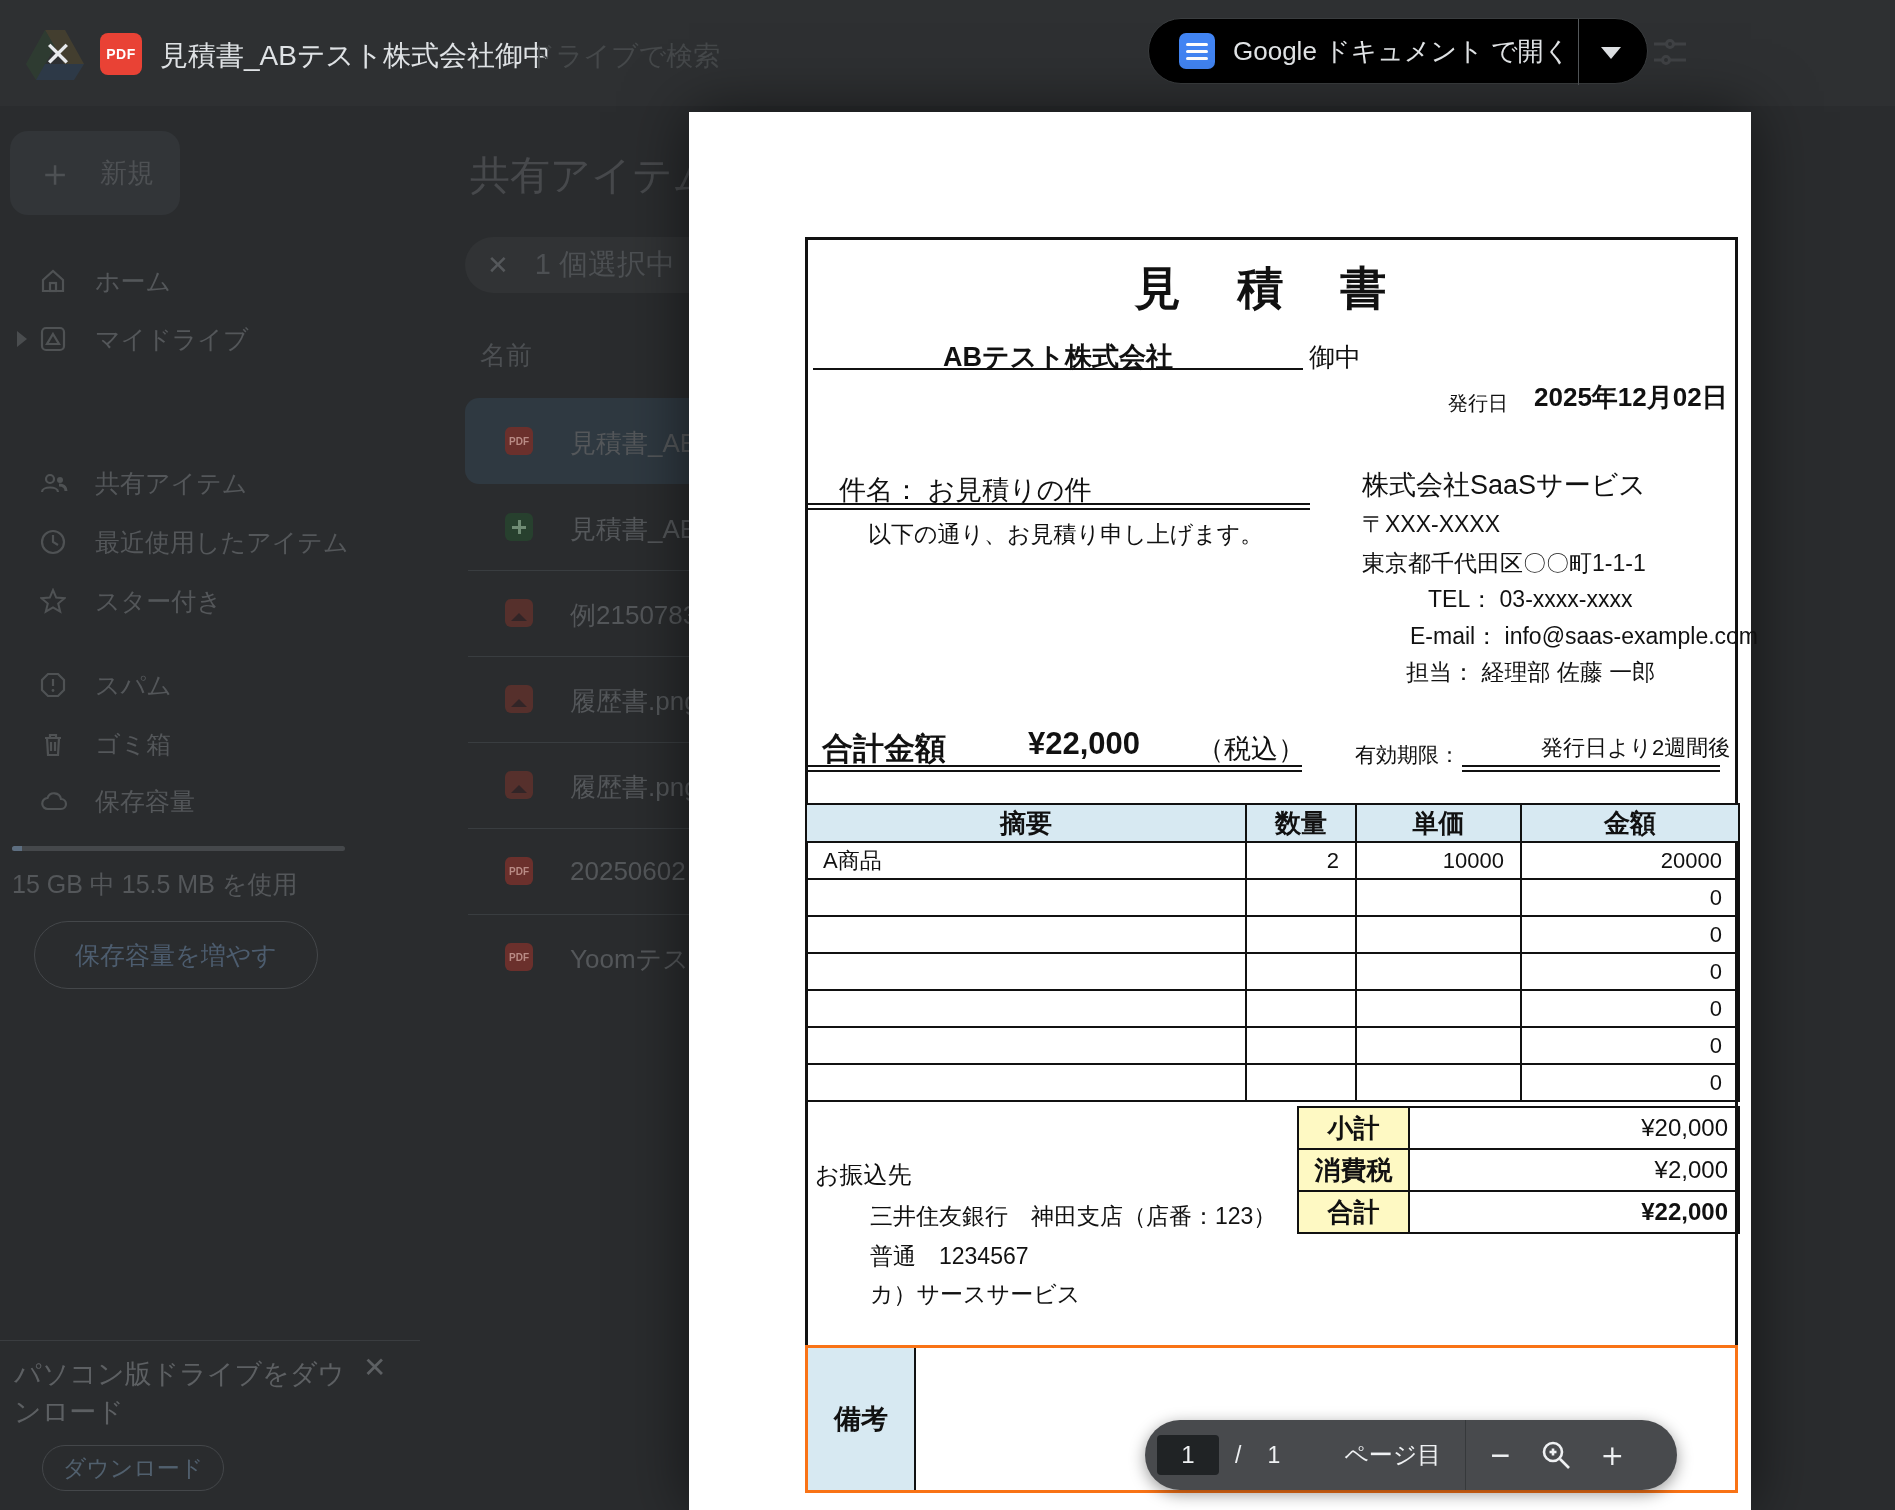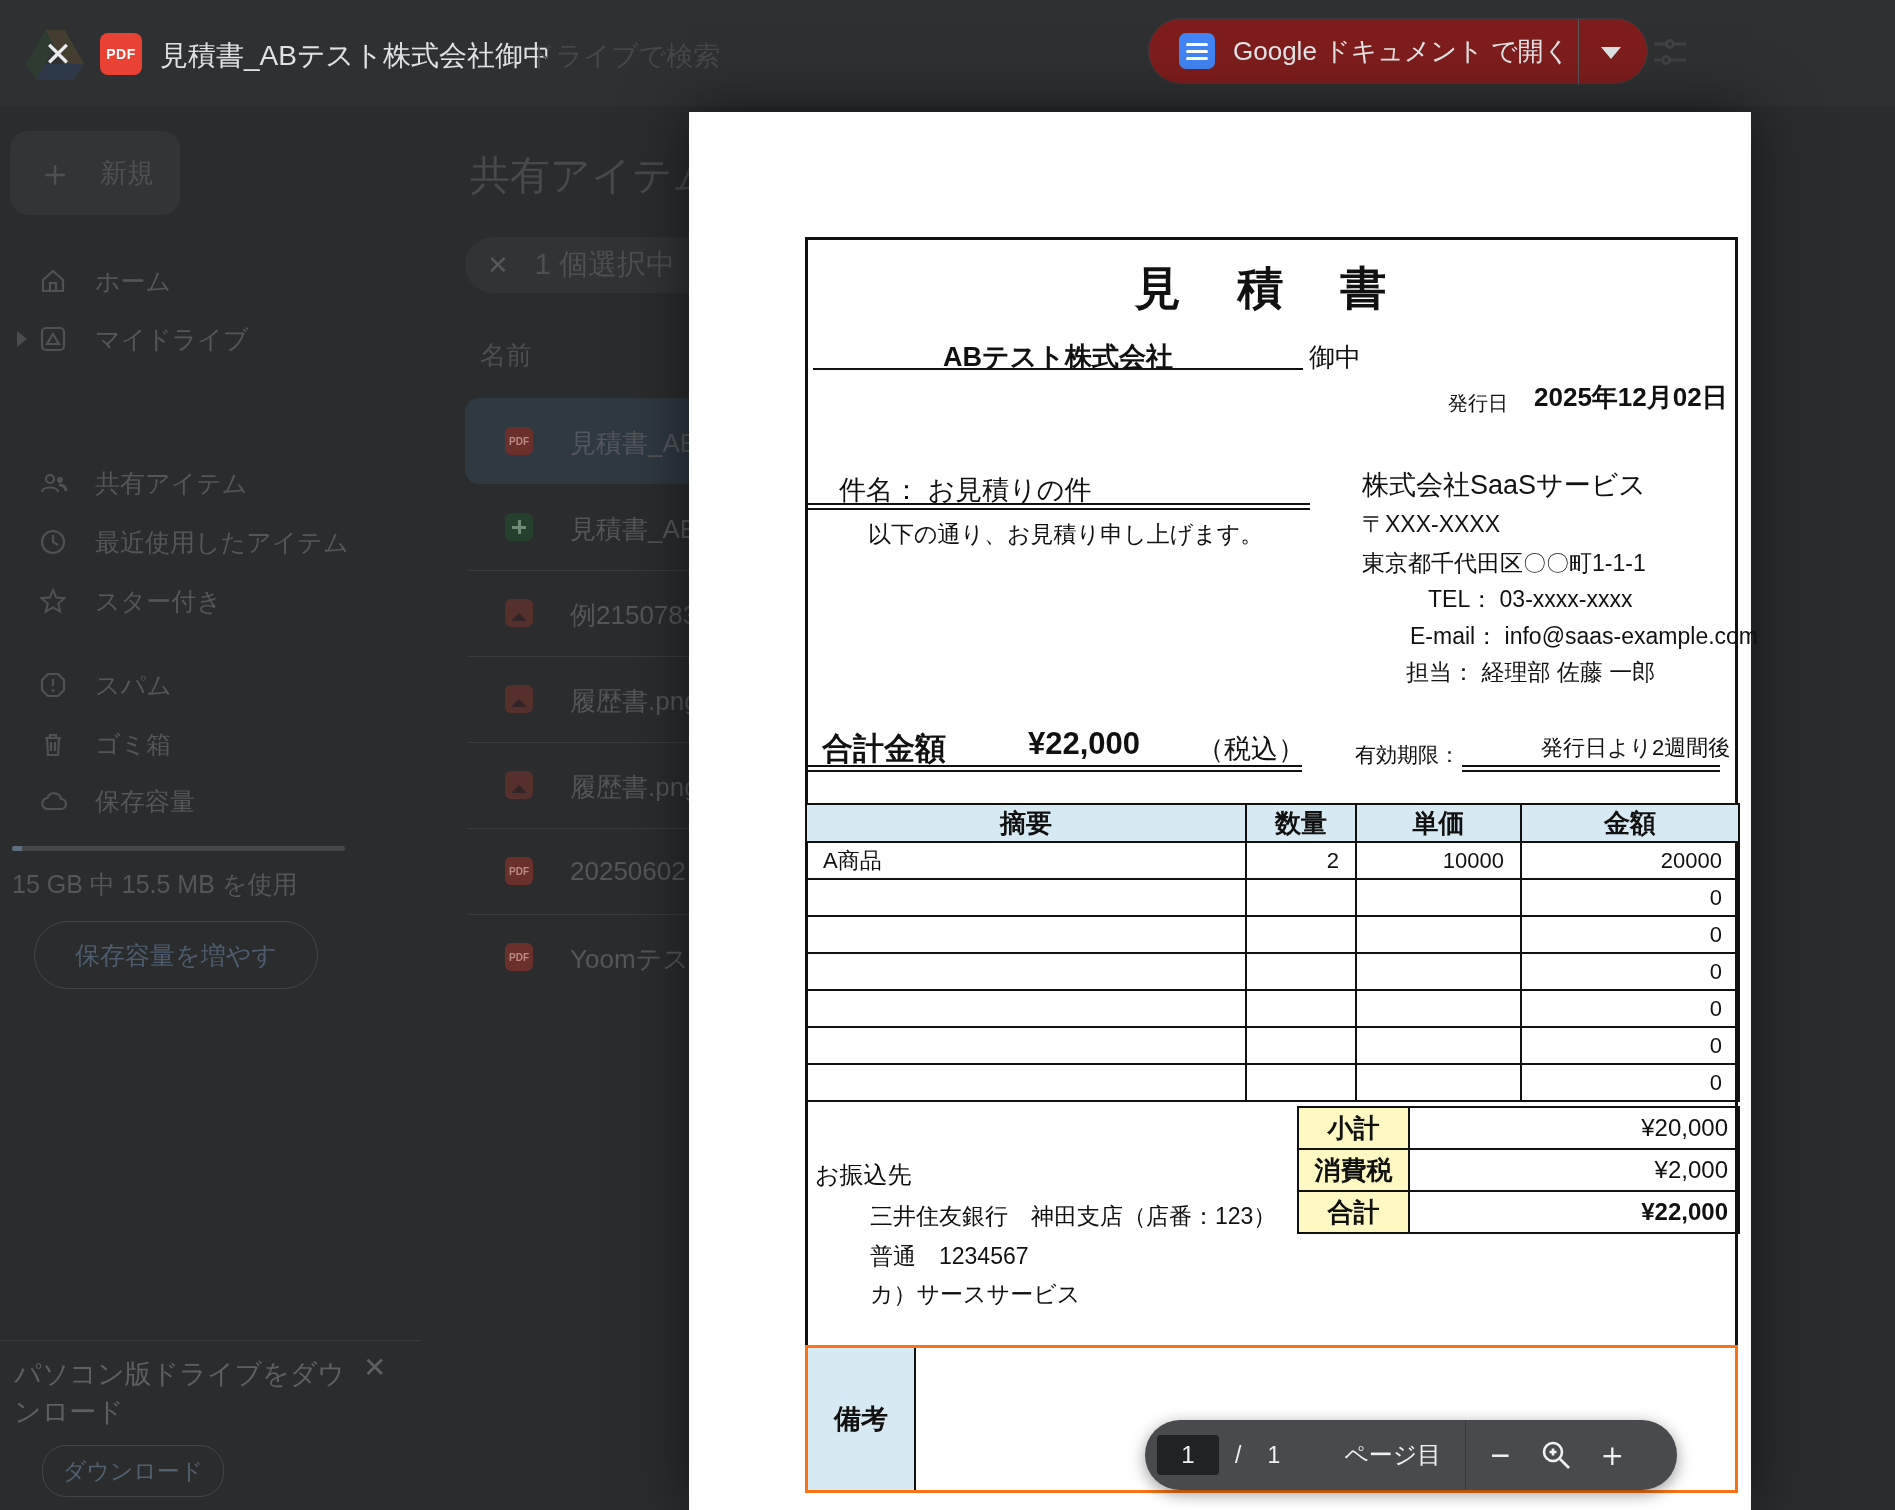--- a/index.html
+++ b/index.html
@@ -14,21 +14,21 @@
 
   
   #topbar{ left:0; top:0; width:1895px; height:106px; background:#2e3032; }
   .drive-tri{ opacity:.35; }
   #close-x{ left:38px; top:34px; width:40px; height:40px; color:#e8eaed; font-size:34px;
     line-height:40px; text-align:center; cursor:pointer; }
   #pdf-chip{ left:100px; top:33px; width:42px; height:42px; background:#e94235; border-radius:8px;
     color:#fff; font-weight:bold; font-size:14px; display:flex; align-items:center; justify-content:center; letter-spacing:.5px;}
   #preview-title{ left:160px; top:37px; font-size:28px; color:#dfe2e5; white-space:nowrap; }
   #bg-search-hint{ left:528px; top:38px; font-size:27px; color:#45484a; white-space:nowrap; }
-  #open-btn{ left:1148px; top:18px; width:500px; height:66px; background:#7f1d1d; border:1px solid #3a3d3f;
+  #open-btn{ left:1148px; top:18px; width:500px; height:66px; background:#000000; border:1px solid #3a3d3f;
     border-radius:33px; display:flex; align-items:center; cursor:pointer; }
   #docs-ic{ margin-left:30px; width:36px; height:36px; background:#4285f4; border-radius:7px;
     display:flex; flex-direction:column; justify-content:center; gap:4px; padding:0 7px; }
   #docs-ic i{ display:block; height:3px; background:#fff; border-radius:2px; }
   #open-label{ margin-left:18px; font-size:26px; color:#e3e6e8; white-space:nowrap; }
   #open-divider{ position:absolute; left:429px; top:0; width:1px; height:66px; background:#55595c; }
   #open-caret{ position:absolute; left:452px; top:28px; width:0; height:0;
     border-left:10px solid transparent; border-right:10px solid transparent; border-top:12px solid #dfe2e5; }
   #sliders-ic{ left:1650px; top:32px; opacity:.45; }
   #new-btn{ left:10px; top:131px; width:170px; height:84px; background:#323538; border-radius:18px;
@@ -43,21 +43,21 @@
   #storage-bar{ left:12px; top:846px; width:333px; height:5px; border-radius:3px; background:#45484b; overflow:hidden;}
   #storage-bar i{ display:block; width:10px; height:5px; background:#5d6e80; }
   #storage-text{ left:12px; top:868px; font-size:25px; color:#54575a; white-space:nowrap;}
   #storage-btn{ left:34px; top:921px; width:284px; height:68px; border:1px solid #44474a; border-radius:34px;
     color:#4d5d6f; font-size:25px; display:flex; align-items:center; justify-content:center; cursor:pointer; }
 
   
   #toast{ left:0; top:1340px; width:420px; height:170px; border-top:1px solid #3a3d40; }
   #toast-msg{ position:absolute; left:14px; top:14px; font-size:27px; line-height:38px; color:#5d6063; }
   #toast-x{ position:absolute; left:363px; top:10px; font-size:28px; color:#5d6063; cursor:pointer; }
-  #toast-btn{ position:absolute; left:42px; top:104px; width:182px; height:52px; border:1px solid #44474a;
+  #toast-btn{ position:absolute; left:42px; top:104px; width:182px; height:46px; border:1px solid #44474a;
     border-radius:24px; color:#51606e; font-size:23px; display:flex; align-items:center; justify-content:center; cursor:pointer;}
 
   
   #main-heading{ left:470px; top:148px; width:220px; font-size:40px; color:#47494c; white-space:nowrap; overflow:hidden; }
   #sel-bar{ left:465px; top:237px; width:225px; height:56px; background:#313335; border-radius:28px 0 0 28px;
     display:flex; align-items:center; }
   #sel-x{ margin-left:22px; font-size:26px; color:#55585b; cursor:pointer; }
   #sel-count{ margin-left:26px; font-size:29px; color:#4d5053; white-space:nowrap; }
   #name-header{ left:480px; top:338px; font-size:26px; color:#4c4f52; }
   .frow{ left:465px; width:225px; height:86px; overflow:hidden; cursor:pointer; }

